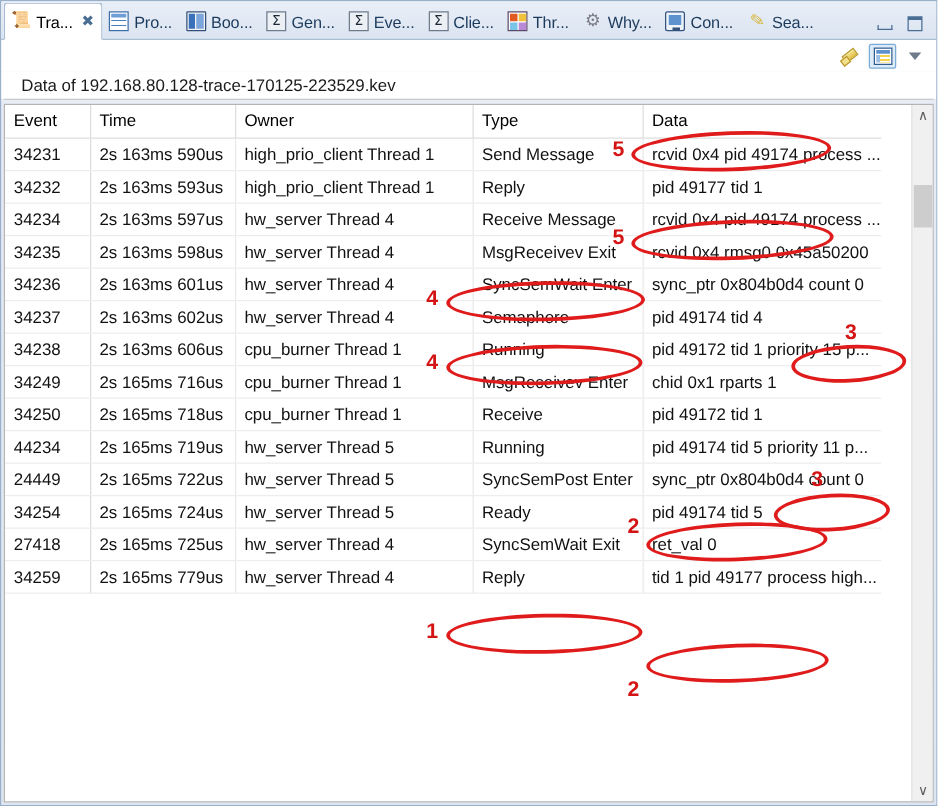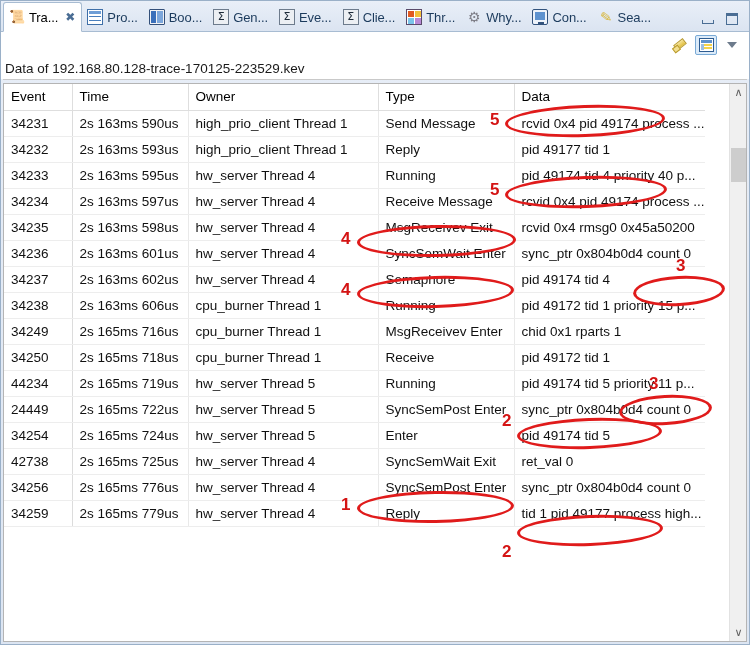--- a/index.html
+++ b/index.html
@@ -125,21 +125,21 @@
   .tri-down { width:0;height:0;border-left:5px solid transparent;border-right:5px solid transparent;
     border-top:6px solid #6d7b8c; }
 
   
   #titleline {
     height: 22px;
     background:#ffffff;
     color:#1a1a1a;
     font-size:13.5px;
     display:flex; align-items:center;
-    padding-left:4px;
+    padding-left:16px;
   }
   #titlerule { height:1px; background:#c9c9c9; margin:0 2px; }
 
   
   #tablewrap {
     position:absolute; left:2px; top:82px; right:2px; bottom:2px;
     background:#ffffff;
     border:1px solid #b4b4b4;
     overflow:hidden;
     display:flex;
@@ -294,27 +294,20 @@
               <td class="c4">rcvid 0x4 pid 49174 process ...</td>
             </tr>
             <tr>
               <td class="c0">34232</td>
               <td class="c1">2s 163ms 593us</td>
               <td class="c2">high_prio_client Thread 1</td>
               <td class="c3">Reply</td>
               <td class="c4">pid 49177 tid 1</td>
             </tr>
             <tr>
-              <td class="c0">34233</td>
-              <td class="c1">2s 163ms 595us</td>
-              <td class="c2">hw_server Thread 4</td>
-              <td class="c3">Running</td>
-              <td class="c4">pid 49174 tid 4 priority 40 p...</td>
-            </tr>
-            <tr>
               <td class="c0">34234</td>
               <td class="c1">2s 163ms 597us</td>
               <td class="c2">hw_server Thread 4</td>
               <td class="c3">Receive Message</td>
               <td class="c4">rcvid 0x4 pid 49174 process ...</td>
             </tr>
             <tr>
               <td class="c0">34235</td>
               <td class="c1">2s 163ms 598us</td>
               <td class="c2">hw_server Thread 4</td>
@@ -367,36 +360,29 @@
               <td class="c0">24449</td>
               <td class="c1">2s 165ms 722us</td>
               <td class="c2">hw_server Thread 5</td>
               <td class="c3">SyncSemPost Enter</td>
               <td class="c4">sync_ptr 0x804b0d4 count 0</td>
             </tr>
             <tr>
               <td class="c0">34254</td>
               <td class="c1">2s 165ms 724us</td>
               <td class="c2">hw_server Thread 5</td>
-              <td class="c3">Enter</td>
+              <td class="c3">Ready</td>
               <td class="c4">pid 49174 tid 5</td>
             </tr>
             <tr>
-              <td class="c0">42738</td>
+              <td class="c0">27418</td>
               <td class="c1">2s 165ms 725us</td>
               <td class="c2">hw_server Thread 4</td>
               <td class="c3">SyncSemWait Exit</td>
               <td class="c4">ret_val 0</td>
-            </tr>
-            <tr>
-              <td class="c0">34256</td>
-              <td class="c1">2s 165ms 776us</td>
-              <td class="c2">hw_server Thread 4</td>
-              <td class="c3">SyncSemPost Enter</td>
-              <td class="c4">sync_ptr 0x804b0d4 count 0</td>
             </tr>
             <tr>
               <td class="c0">34259</td>
               <td class="c1">2s 165ms 779us</td>
               <td class="c2">hw_server Thread 4</td>
               <td class="c3">Reply</td>
               <td class="c4">tid 1 pid 49177 process high...</td>
             </tr>
           </tbody>
       </table>

